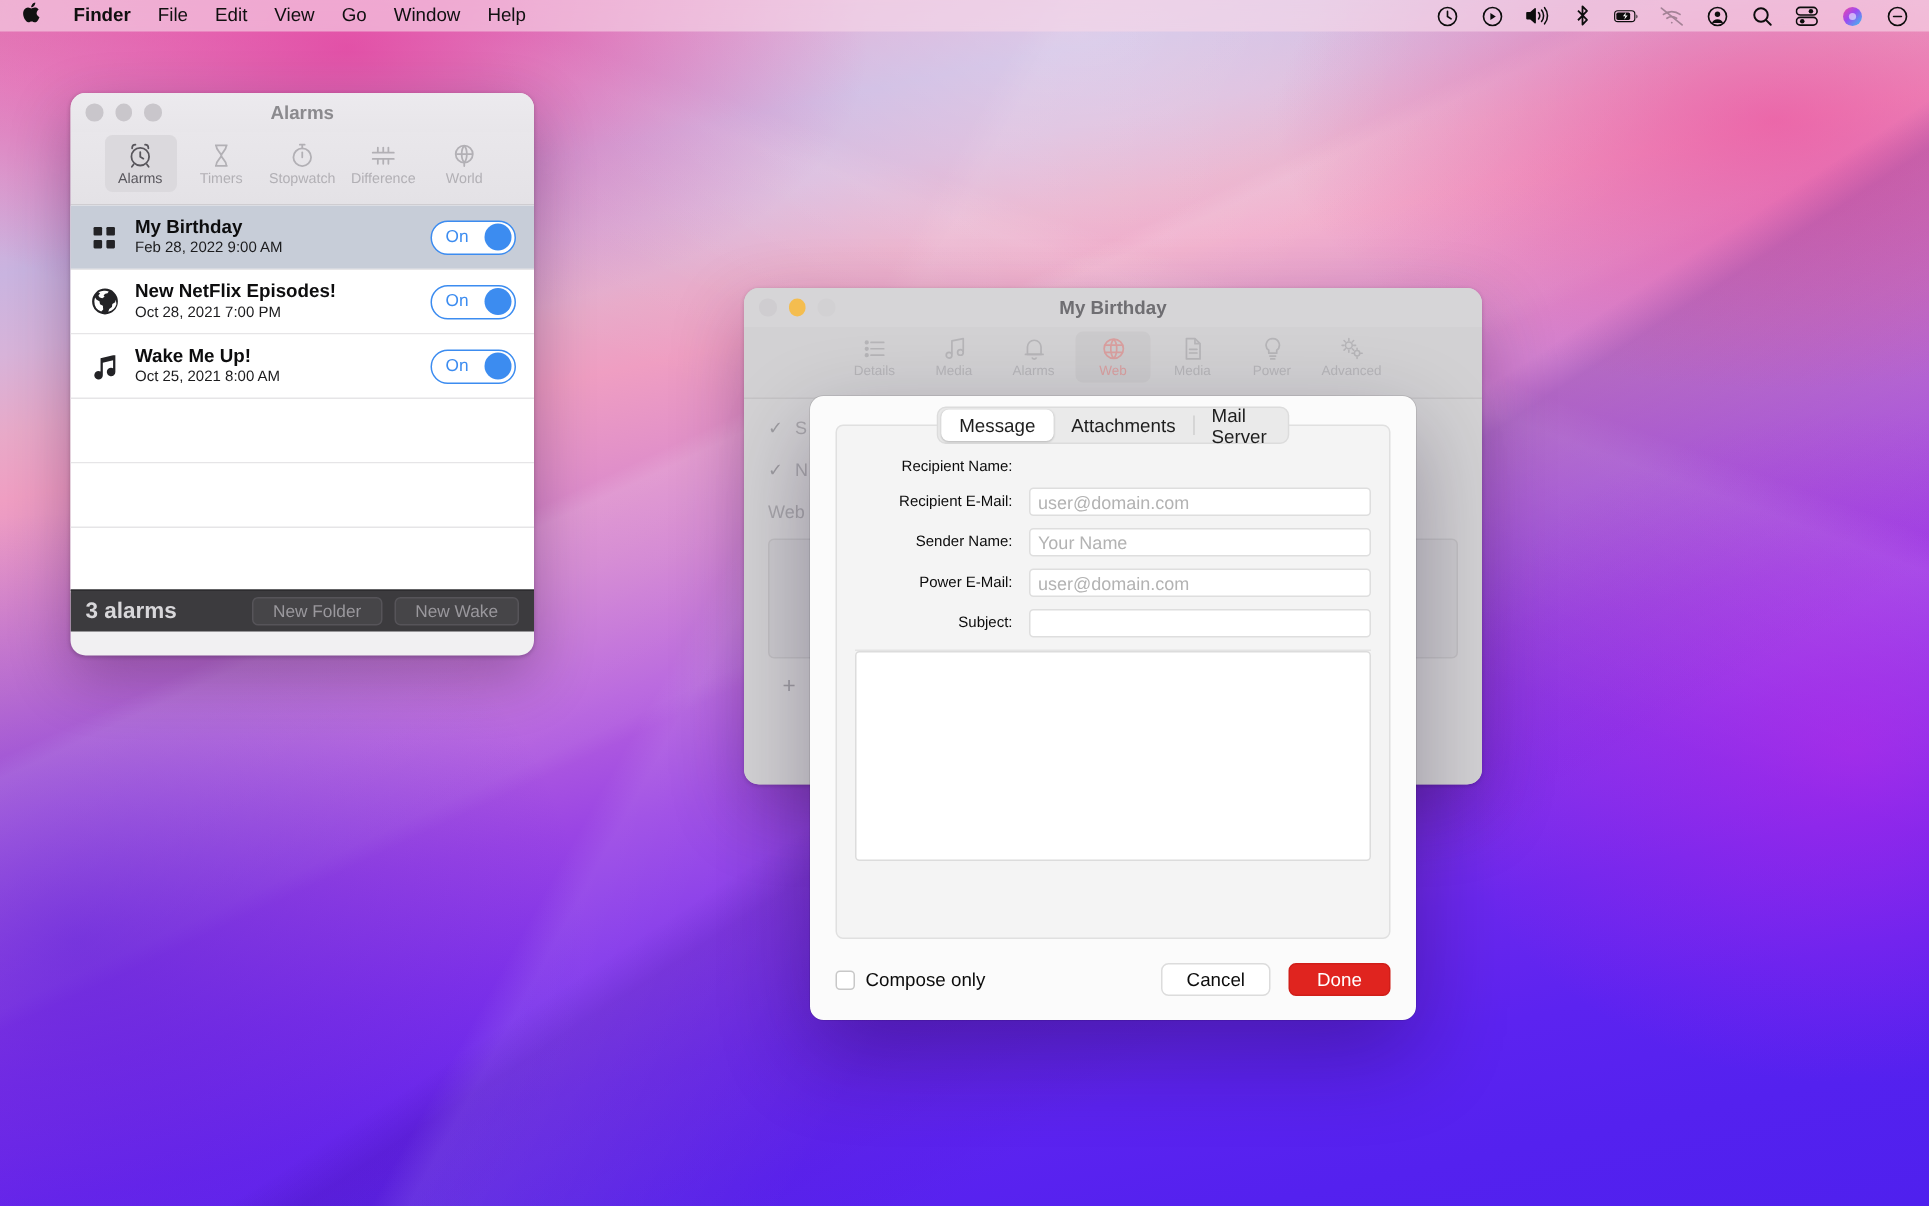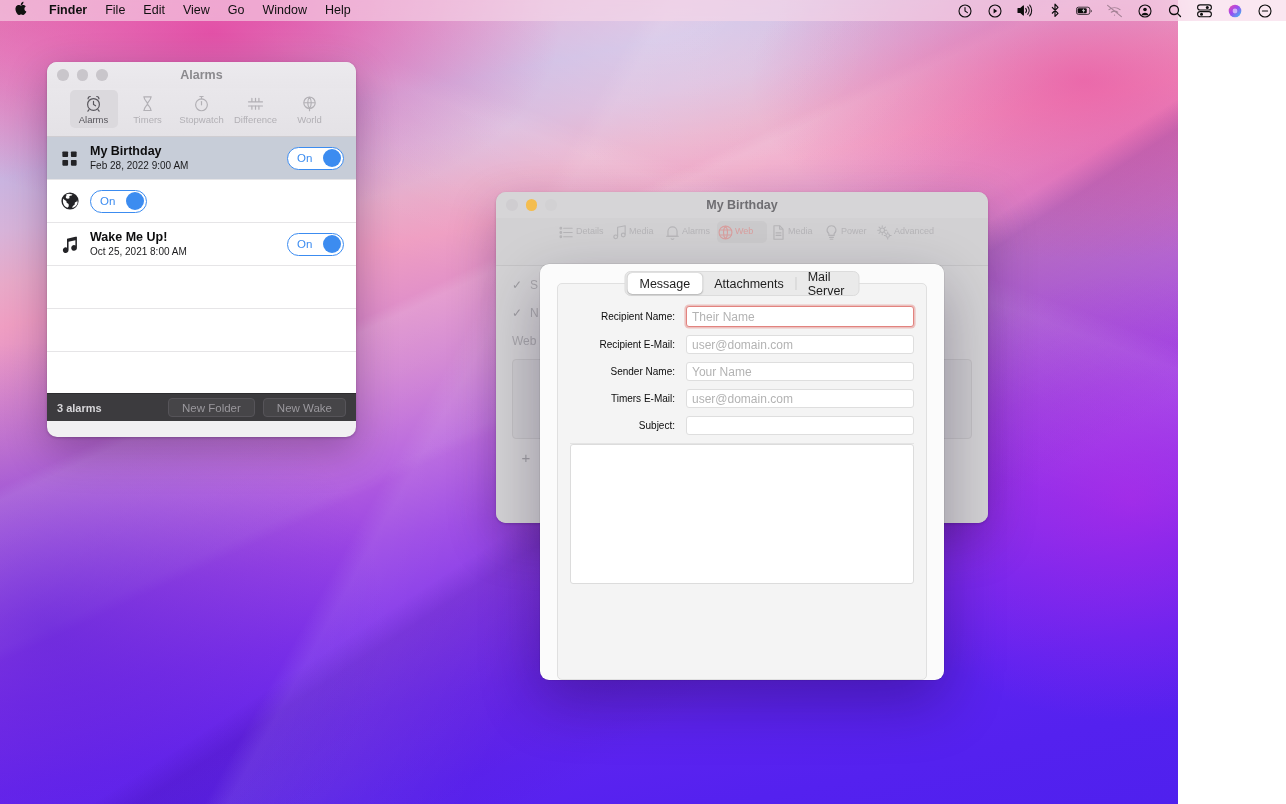--- a/index.html
+++ b/index.html
@@ -6,21 +6,21 @@
   html, body {
     width: 1286px; height: 804px;
     overflow: hidden;
     font-family: "Liberation Sans", sans-serif;
     -webkit-font-smoothing: antialiased;
   }
 
   
   #desktop {
     position: relative;
-    width: 1178px; height: 804px;
+    width: 1286px; height: 804px;
     background:
       linear-gradient(155deg, rgba(255,255,255,0.00) 36%, rgba(255,255,255,0.13) 37%, rgba(255,255,255,0.05) 48%, rgba(255,255,255,0.00) 49%),
       linear-gradient(200deg, rgba(255,255,255,0.00) 28%, rgba(255,255,255,0.10) 30%, rgba(255,255,255,0.00) 44%),
       linear-gradient(168deg,
         #e07fb4 0%,
         #e491c6 5%,
         #d9a7d4 11%,
         #c9b4e0 17%,
         #d7b3d9 22%,
         #e8a9c8 27%,
@@ -138,21 +138,21 @@
     padding: 0 2px 0 9px;
   }
   .toggle .t-lbl { font-size: 11.5px; color: #3c8cf0; }
   .toggle .knob { width: 18px; height: 18px; border-radius: 50%; background: #3c8cf0; }
 
   #alarms-statusbar {
     height: 28px; background: #3c3b3e;
     display: flex; align-items: center; padding: 0 10px;
     border-top: 1px solid #2d2c2f;
   }
-  #alarm-count { font-size: 11px; font-weight: bold; color: #d8d7da; }
+  #alarm-count { font-size: 15px; font-weight: bold; color: #d8d7da; }
   .sb-btns { margin-left: auto; display: flex; gap: 8px; }
   .sb-btn {
     height: 19px; padding: 0 13px; border-radius: 4px;
     border: 1px solid #565459; background: #464548;
     font-size: 11.5px; color: #9a989d;
     display: flex; align-items: center;
   }
 
   
   #birthday-window {
@@ -177,21 +177,21 @@
     font-size: 12.5px; font-weight: bold; color: #6f6e72;
   }
   #birthday-toolbar {
     height: 48px; background: #d2d1d3;
     border-bottom: 1px solid #c5c4c6;
     display: flex; align-items: flex-start; justify-content: center;
     gap: 3px; padding-top: 3px;
   }
   .bt-tab {
     width: 50px; padding: 1px 0 2px;
-    display: flex; align-items: center; gap: 1px;
+    display: flex; flex-direction: column; align-items: center; gap: 1px;
     border-radius: 5px; color: #b6b5b8;
   }
   .bt-tab.sel { background: #cbcacc; color: #d99f9f; }
   .bt-tab .lbl { font-size: 9px; line-height: 11px; }
   .bt-ico { height: 19px; display: flex; align-items: flex-end; }
   .bt-ico svg { display: block; }
 
   #birthday-body { position: relative; height: 257px; background: #d3d2d4; padding: 12px 16px; }
   .bw-check { display: flex; align-items: center; gap: 7px; margin-bottom: 14px; }
   .bw-check .ck { font-size: 12px; color: #9d9ca0; width: 11px; }
@@ -466,20 +466,24 @@
           <span class="knob"></span>
         </span>
       </div>
 
       <div class="alarm-row">
         <span class="alarm-ico">
           <svg width="20" height="20" viewBox="0 0 20 20" fill="currentColor">
             <path d="M10 1.4a8.6 8.6 0 100 17.2 8.6 8.6 0 000-17.2zm0 1.5c.9 0 1.7.2 2.5.5l-.8 1.1-1.5.3-1.1 1 .6 1.1-1.5.9-1.7-.4-.9-1.3 1.1-1.6-1.1-.6A7 7 0 0110 2.9zm-7.1 7.1c0-.9.2-1.8.5-2.6l1 1.4 1.9 1.1.4 1.9 1.9 1.1.2 2.4-1.3 1.4A7.1 7.1 0 012.9 10zm9.3 6.9l.6-1.9 1.8-1.3.3-2.1 1.9-1.1.2-1.6c.4.9.6 1.9.6 3a7.1 7.1 0 01-5.4 5z"></path>
           </svg>
         </span>
+        <span class="alarm-text">
+          <span class="alarm-name" style="display:block">New NetFlix Episodes!</span>
+          <span class="alarm-date" style="display:block">Oct 28, 2021 7:00 PM</span>
+        </span>
         <span class="toggle">
           <span class="t-lbl">On</span>
           <span class="knob"></span>
         </span>
       </div>
 
       <div class="alarm-row">
         <span class="alarm-ico">
           <svg width="19" height="19" viewBox="0 0 20 20" fill="currentColor">
             <path d="M16.2 1.9L7.4 4v9.3a3 3 0 10 1.6 2.6V7.2l7.2-1.7v5.5a3 3 0 101.6 2.6V1.9z"></path>
@@ -613,38 +617,47 @@
     <div id="sheet-inner">
 
       <div id="sheet-tabs">
         <div class="seg sel">Message</div>
         <div class="seg">Attachments</div>
         <div class="seg divided">Mail Server</div>
       </div>
 
       <div class="frow">
         <span class="flabel">Recipient Name:</span>
-        <span class="finput focused">Their Name</span>
       </div>
       <div class="frow">
         <span class="flabel">Recipient E-Mail:</span>
         <span class="finput">user@domain.com</span>
       </div>
       <div class="frow">
         <span class="flabel">Sender Name:</span>
         <span class="finput">Your Name</span>
       </div>
       <div class="frow">
-        <span class="flabel">Timers E-Mail:</span>
+        <span class="flabel">Power E-Mail:</span>
         <span class="finput">user@domain.com</span>
       </div>
       <div class="frow">
         <span class="flabel">Subject:</span>
         <span class="finput"></span>
       </div>
 
       <div id="msg-divider"></div>
       <div id="msg-area"></div>
     </div>
 
+    <div id="sheet-footer">
+      <div id="compose-wrap">
+        <span id="compose-box"></span>
+        <span id="compose-label">Compose only</span>
+      </div>
+      <div id="sheet-buttons">
+        <div class="sbtn secondary">Cancel</div>
+        <div class="sbtn primary">Done</div>
+      </div>
+    </div>
   </div>
 
 </div>
 
 </body></html>

